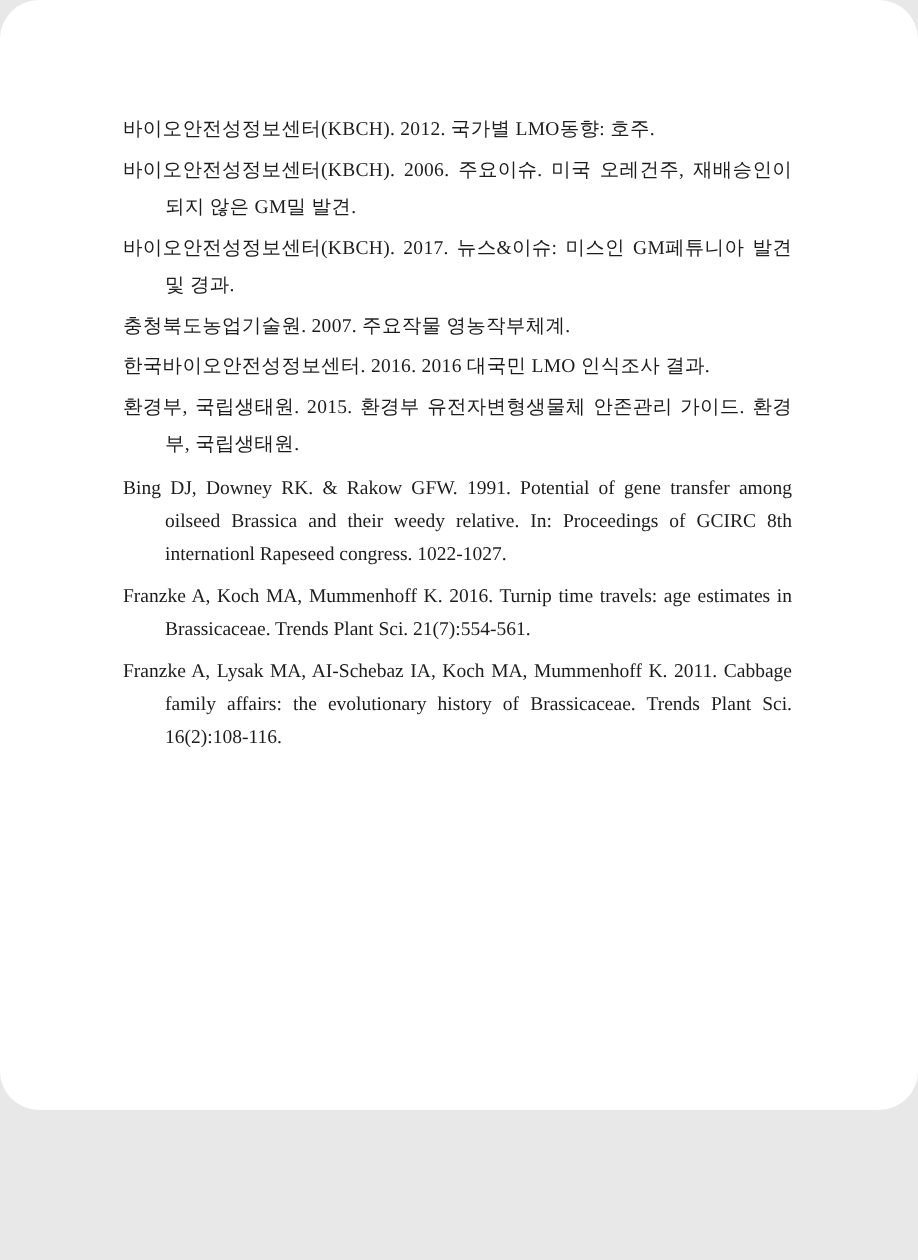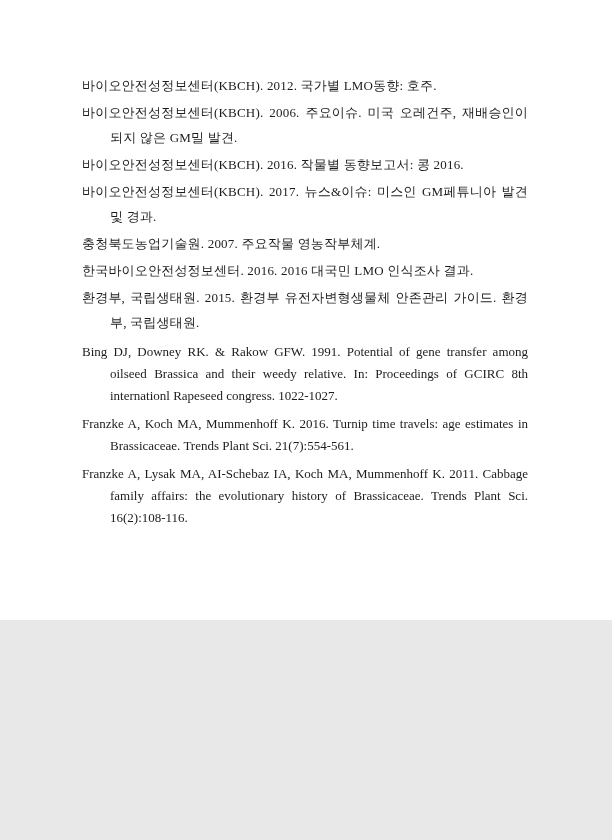--- a/index.html
+++ b/index.html
@@ -3,27 +3,28 @@
 <meta charset="utf-8">
 <style>
   html, body {
     margin: 0;
     padding: 0;
     background: #e8e8e8;
   }
   .page {
     position: relative;
     width: 612px;
-    height: 620px;
+    height: 740px;
     margin: 0 auto;
     background: #ffffff;
     font-family: "Liberation Serif", "DejaVu Serif", serif;
     color: #1c1c1c;
     overflow: hidden;
     box-sizing: border-box;
+    border-radius: 26px;
   }
   .content {
     position: absolute;
     left: 82px;
     top: 73px;
     width: 446px;
   }
   p.ref {
     margin: 0;
     font-size: 13px;
@@ -55,21 +56,20 @@
     color: #b91c1c;
   }
 </style>
 </head>
 <body>
 
 <div class="page">
   <div class="content">
     <p class="ref ko first">바이오안전성정보센터(KBCH). 2012. 국가별 LMO동향: 호주.</p>
     <p class="ref ko">바이오안전성정보센터(KBCH). 2006. 주요이슈. 미국 오레건주, 재배승인이 되지 않은 GM밀 발견.</p>
-    <p class="ref ko">바이오안전성정보센터(KBCH). 2016. 작물별 동향보고서: 콩 2016.</p>
     <p class="ref ko">바이오안전성정보센터(KBCH). 2017. 뉴스&amp;이슈: 미스인 GM페튜니아 발견 및 경과.</p>
     <p class="ref ko">충청북도농업기술원. 2007. 주요작물 영농작부체계.</p>
     <p class="ref ko">한국바이오안전성정보센터. 2016. 2016 대국민 LMO 인식조사 결과.</p>
     <p class="ref ko">환경부, 국립생태원. 2015. 환경부 유전자변형생물체 안존관리 가이드. 환경부, 국립생태원.</p>
     <p class="ref en">Bing DJ, Downey RK. &amp; Rakow GFW. 1991. Potential of gene transfer among oilseed Brassica and their weedy relative. In: Proceedings of GCIRC 8th internationl Rapeseed congress. 1022-1027.</p>
     <p class="ref en">Franzke A, Koch MA, Mummenhoff K. 2016. Turnip time travels: age estimates in Brassicaceae. Trends Plant Sci. 21(7):554-561.</p>
     <p class="ref en">Franzke A, Lysak MA, AI-Schebaz IA, Koch MA, Mummenhoff K. 2011. Cabbage family affairs: the evolutionary history of Brassicaceae. Trends Plant Sci. 16(2):108-116.</p>
   </div>
   <div class="page-number">- 351 -</div>
 </div>

